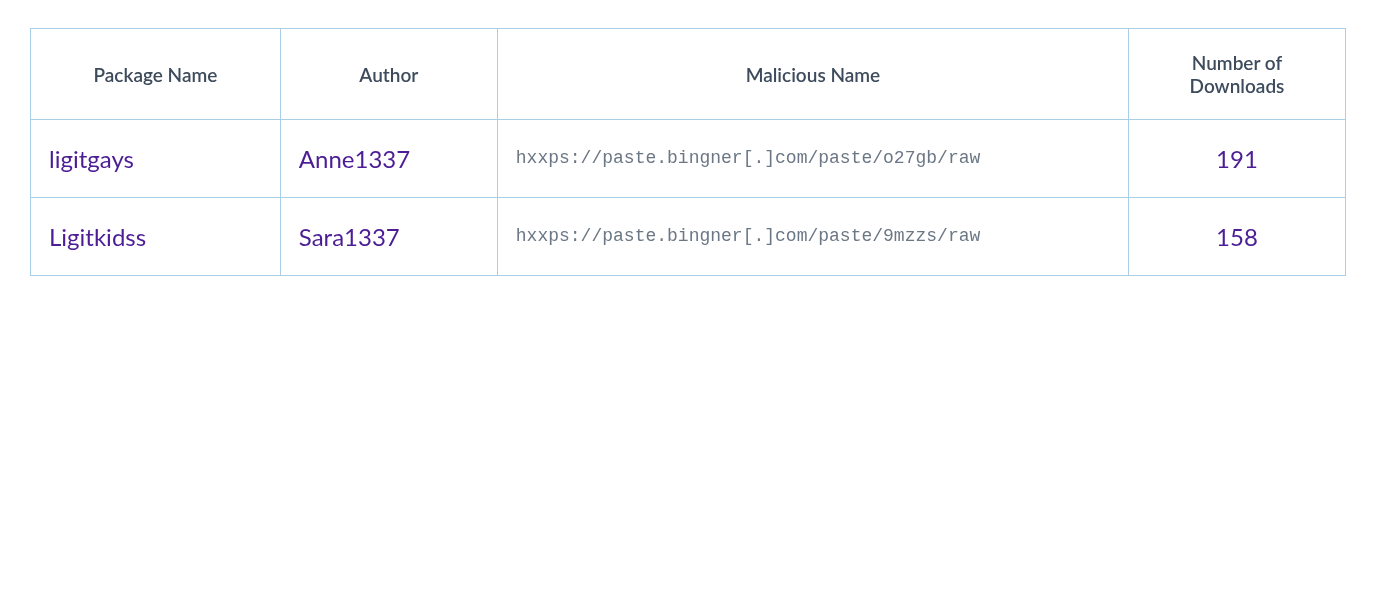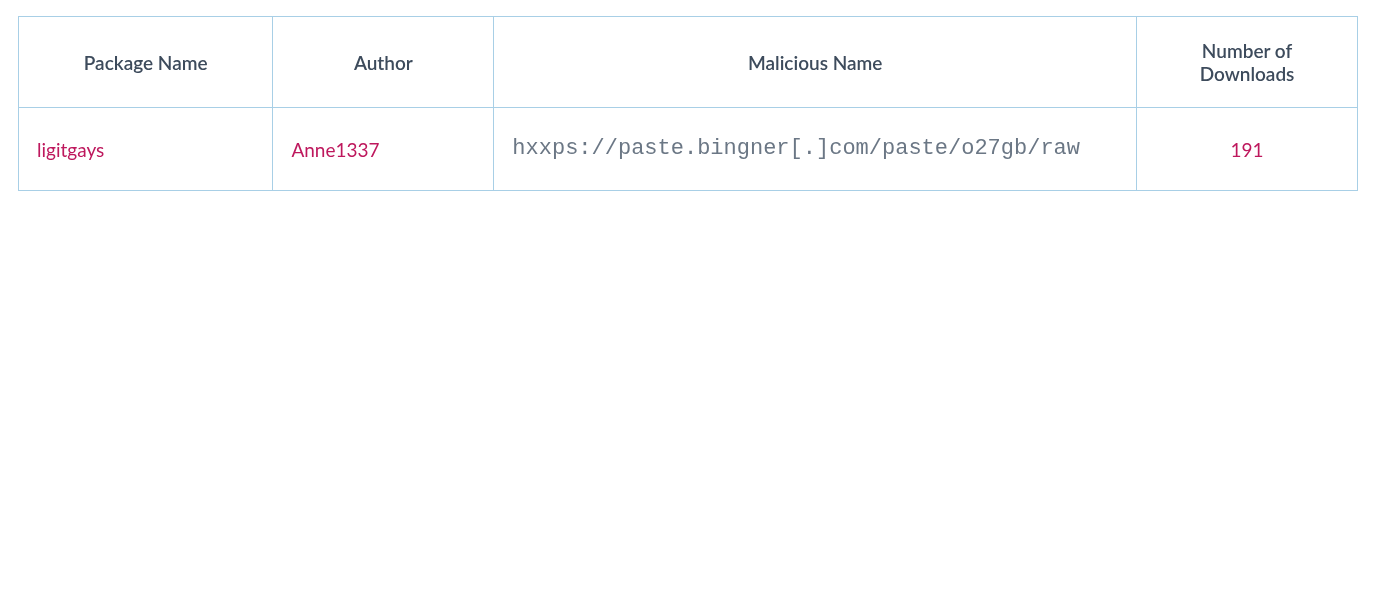--- a/index.html
+++ b/index.html
@@ -1,17 +1,17 @@
 <!DOCTYPE html>
 <html><head>
   <meta charset="utf-8">
   <style>
     * {
       margin: 0;
-      padding: 4px;
+      padding: 16px;
       box-sizing: border-box;
     }
     body {
       font-family: -apple-system, BlinkMacSystemFont, "Segoe UI", "Lato", sans-serif;
       background: #fff;
       padding: 0;
     }
     .table-wrapper {
       padding: 12px 14px;
     }
@@ -26,31 +26,31 @@
       text-align: center;
       font-weight: 600;
       font-size: 19px;
       color: #3d4b5c;
       background: #fff;
       vertical-align: middle;
     }
     td {
       border: 1px solid #a8cfe6;
       padding: 24px 18px;
-      font-size: 19px;
-      color: #be185d;
+      font-size: 24px;
+      color: #4c1d95;
       vertical-align: middle;
       text-align: left;
     }
     td.downloads {
       text-align: center;
     }
     td.malicious {
       font-family: "SFMono-Regular", Consolas, "Liberation Mono", Menlo, monospace;
-      font-size: 22px;
+      font-size: 18px;
       color: #6b7785;
       word-break: break-all;
       line-height: 1.55;
     }
     col.col-package { width: 19%; }
     col.col-author { width: 16.5%; }
     col.col-link { width: 48%; }
     col.col-downloads { width: 16.5%; }
   </style>
 </head>
@@ -72,15 +72,21 @@
         <th>Number of Downloads</th>
       </tr>
     </thead>
     <tbody>
       <tr>
         <td>ligitgays</td>
         <td>Anne1337</td>
         <td class="malicious">hxxps://paste.bingner[.]com/paste/o27gb/raw</td>
         <td class="downloads">191</td>
       </tr>
+      <tr>
+        <td>Ligitkidss</td>
+        <td>Sara1337</td>
+        <td class="malicious">hxxps://paste.bingner[.]com/paste/9mzzs/raw</td>
+        <td class="downloads">158</td>
+      </tr>
     </tbody>
   </table>
 </div>
 
 </body></html>

